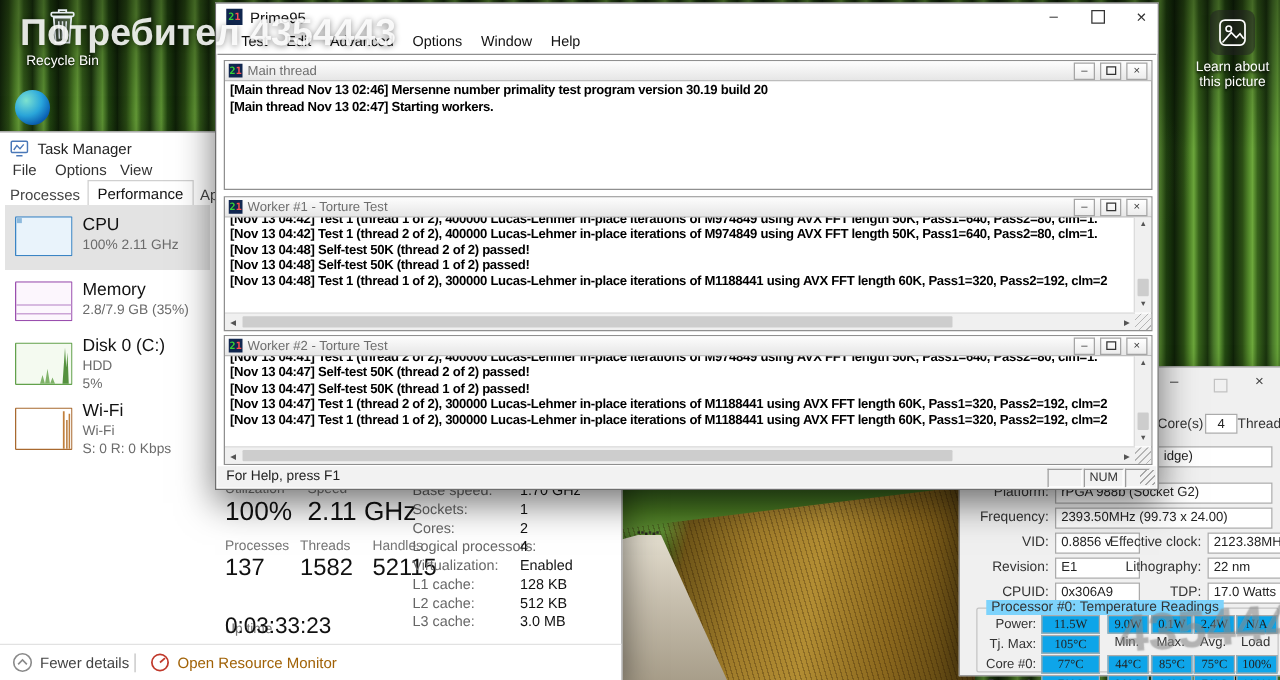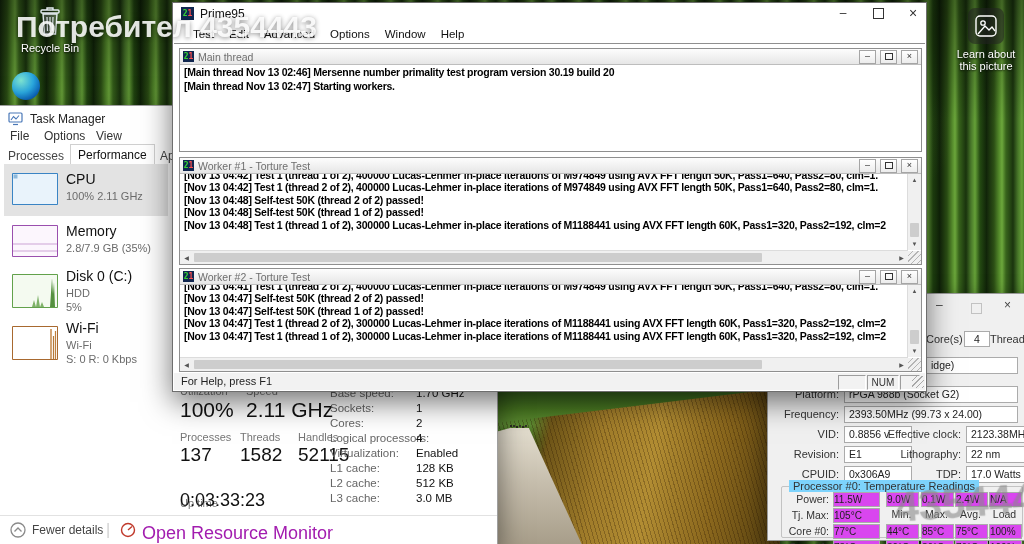--- a/index.html
+++ b/index.html
@@ -42,21 +42,21 @@
   .tm-title{font-size:12px;color:#222;}
   .tm-menu{font-size:12px;color:#333;}
   .tm-tab{font-size:12px;color:#454545;}
   .tm-tab.sel{color:#111;border:1px solid #d0d0d0;background:#fff;padding:3px 7px;}
   .tm-item-name{font-size:14px;color:#111;}
   .tm-item-sub{font-size:11px;color:#6b6b6b;text-align:right;}
   .tm-big{font-size:21px;color:#111;}
   .tm-lbl{font-size:11px;color:#767676;}
   .tm-dl{font-size:11.5px;color:#666;}
   .tm-dv{font-size:11.5px;color:#111;}
-  .tm-link{font-size:18px;color:#a21caf;text-align:center;}
+  .tm-link{font-size:12px;color:#a16207;text-align:center;}
   .thumb{border-radius:1px;}
   
   .p95{left:172px;top:2px;width:753px;height:388px;background:#fff;border:1px solid #6e6e6e;
        box-shadow:0 10px 28px rgba(0,0,0,.55);}
   .p95-titlebar{position:absolute;left:0;top:0;right:0;height:22px;background:#fff;}
   .p95-title{font-size:12px;color:#111;}
   .p95-btn{width:30px;height:20px;display:inline-flex;align-items:center;justify-content:center;
            font-size:12px;color:#333;}
   .p95-maxbox{width:9px;height:9px;border:1px solid #333;}
   .p95-menu{position:absolute;left:0;top:22px;right:0;height:18px;display:flex;gap:15px;
@@ -96,22 +96,22 @@
   
   .hw{left:767px;top:293px;width:275px;height:246px;background:#f0f0f0;border:1px solid #9a9a9a;
       box-shadow:0 8px 22px rgba(0,0,0,.45);}
   .hw-lbl{font-size:11px;color:#333;text-align:right;}
   .hw-box{background:#fff;border:1px solid #ababab;font-size:10.5px;color:#222;
           padding:1px 4px;white-space:nowrap;overflow:hidden;}
   .hw-btn{font-size:12px;color:#444;}
   .hw-group{position:absolute;border:1px solid #c3c3c3;border-radius:2px;}
   .hw-legend{position:absolute;top:-7px;left:7px;background:#7dd3fc;padding:0 4px;
              font-size:11px;color:#333;white-space:nowrap;}
-  .tcell{position:absolute;height:13px;background:#d946ef;border:1px solid #ababab;
-         font-size:10px;color:#222;line-height:13px;}
+  .tcell{position:absolute;height:13px;background:#0ea5e9;border:1px solid #ababab;
+         font-size:10px;color:#222;text-align:center;line-height:13px;font-family:Liberation Serif, serif;}
   .tplain{position:absolute;height:13px;font-size:10.5px;color:#333;text-align:center;line-height:13px;}
   .trlbl{position:absolute;height:13px;font-size:10.5px;color:#333;text-align:right;line-height:13px;}
   
   .wm-top{left:16px;top:10px;font-size:30px;font-weight:bold;color:rgba(255,255,255,.88);
           text-shadow:0 1px 5px rgba(0,0,0,.45);z-index:60;white-space:nowrap;}
   .wm-bottom{left:895px;top:478px;font-size:42px;font-weight:bold;color:rgba(255,255,255,.16);
           text-shadow:0 0 1px rgba(90,90,90,.5);transform:rotate(-4deg);z-index:60;white-space:nowrap;}
 </style>
 </head>
 <body>

